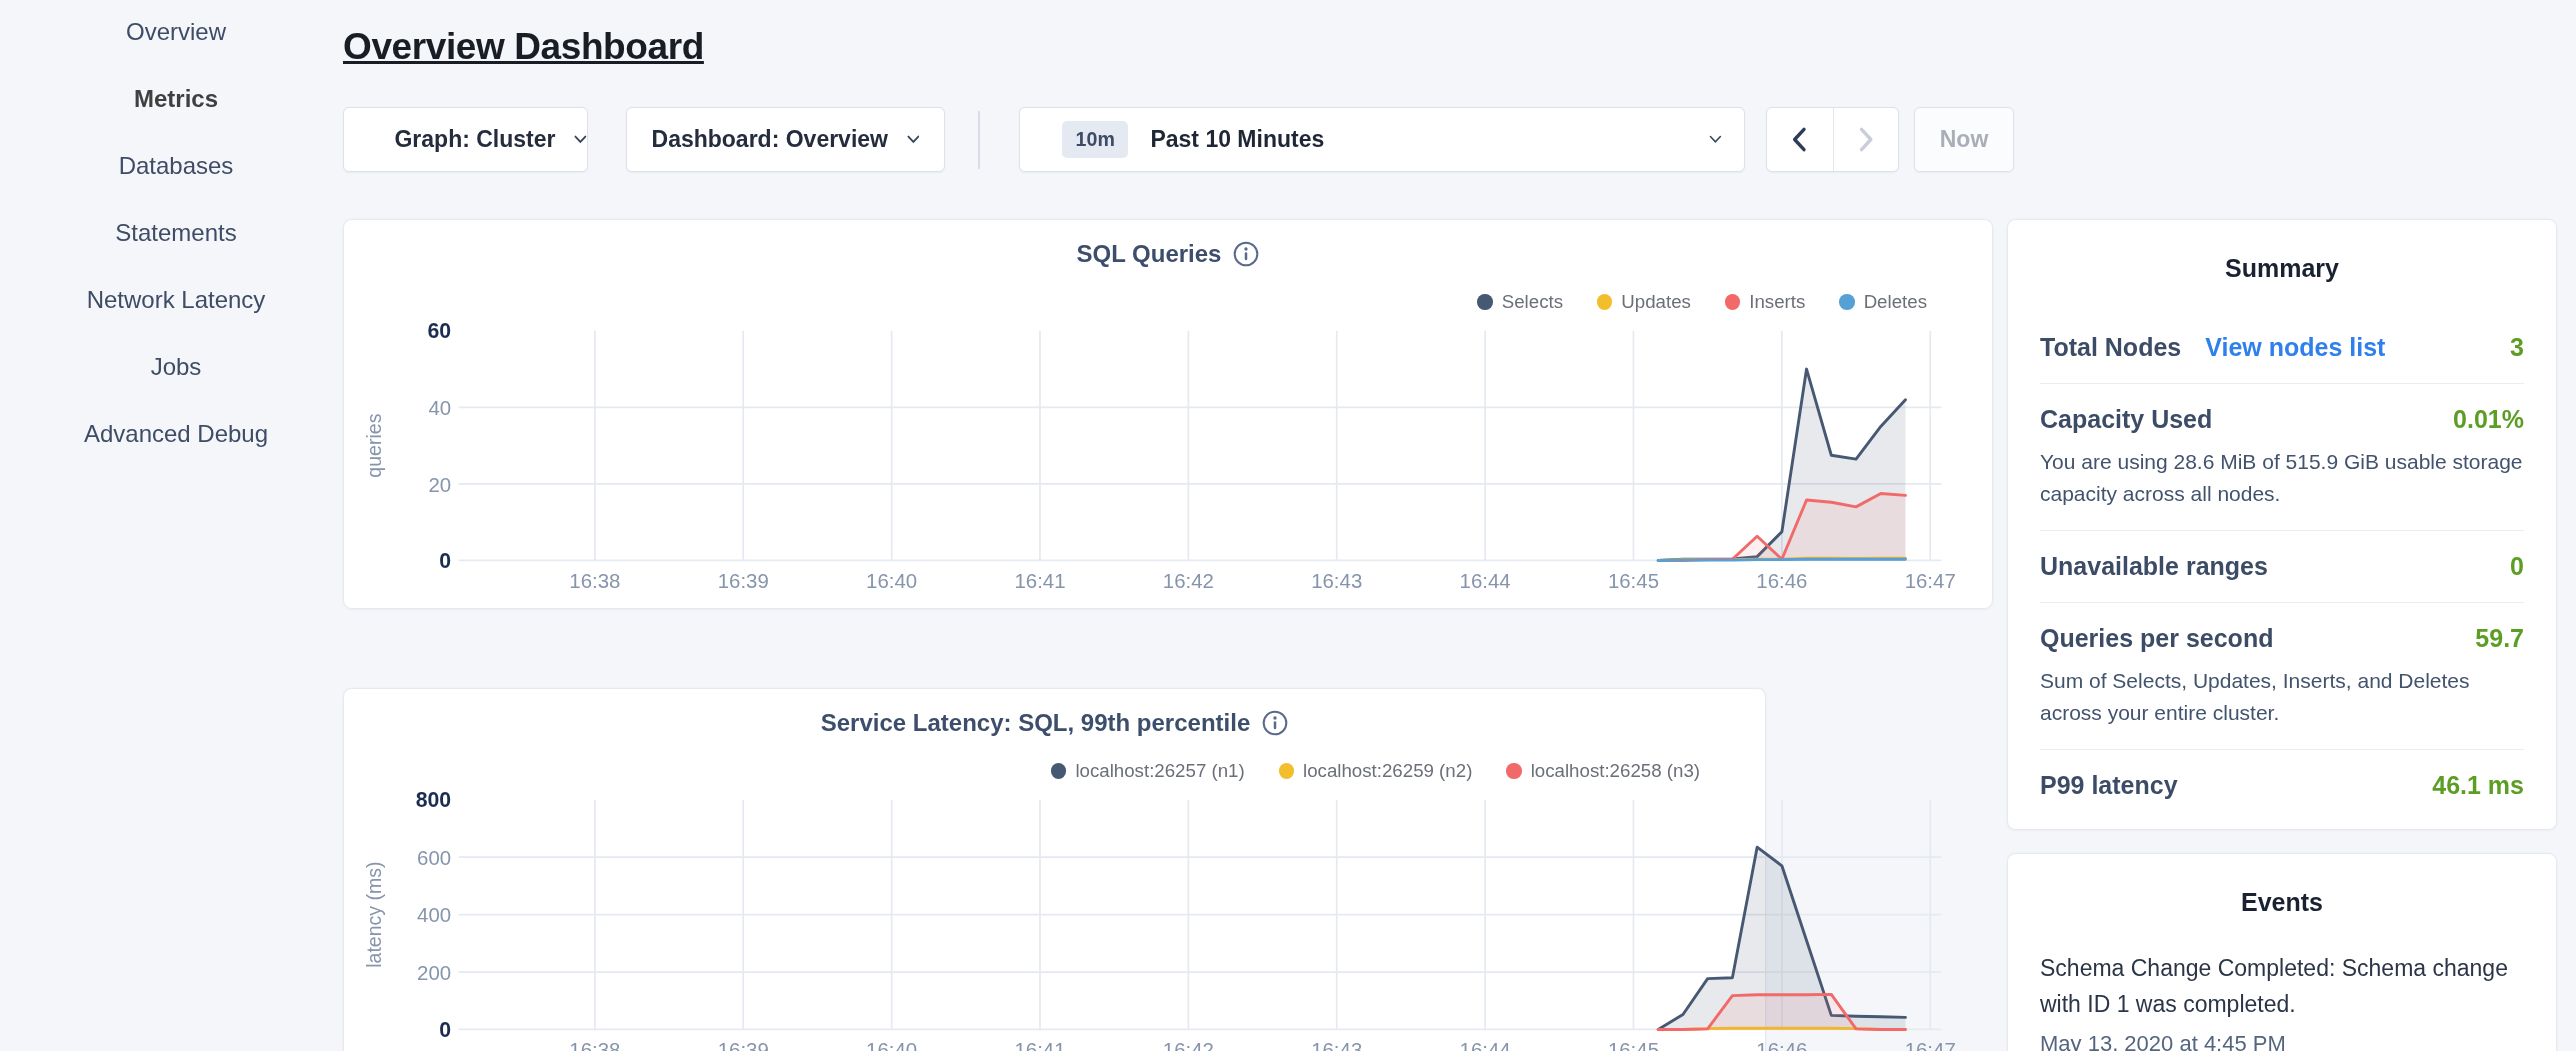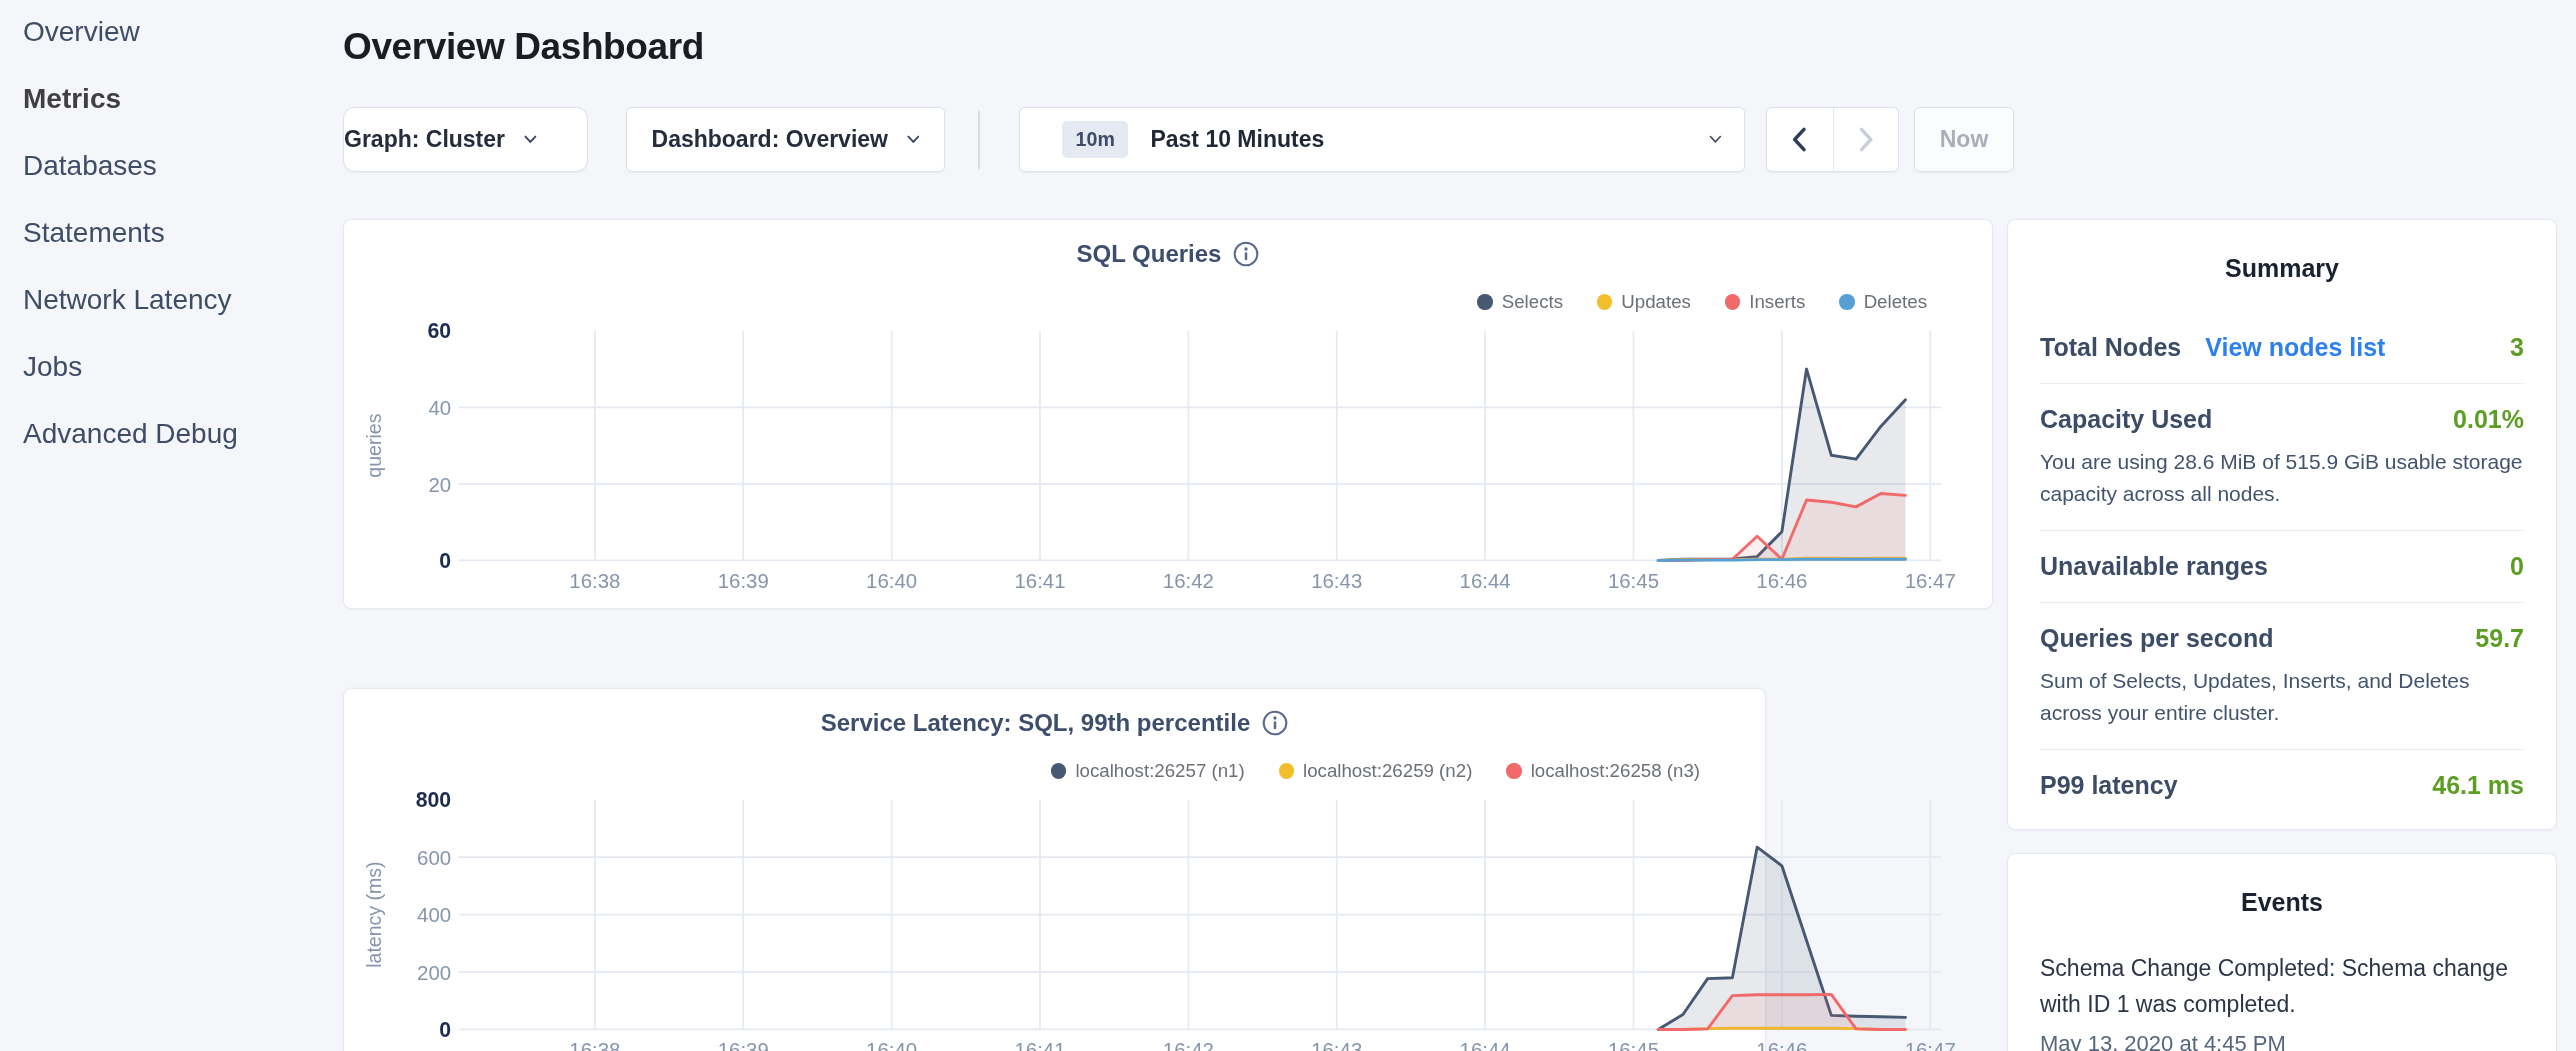--- a/index.html
+++ b/index.html
@@ -1,28 +1,28 @@
 <!DOCTYPE html>
 <html style="font-size:13.6px"><head>
 <meta charset="utf-8">
 <style>
   * { margin:0; padding:0; box-sizing:border-box; }
   html,body { width:2576px; height:1051px; overflow:hidden; }
   body { background:#f4f6fa; font-family:"Liberation Sans", sans-serif; color:#3e4c66; position:relative; }
 
   
   .sidebar { position:absolute; left:23px; top:18px; width:306px; display:flex; flex-direction:column; gap:39px; }
-  .side-item { font-size:28px; line-height:28px; font-weight:500; color:#3e4c66; cursor:pointer; }
+  .side-item { font-size:24px; line-height:28px; font-weight:500; color:#3e4c66; cursor:pointer;text-align:center; }
   .side-item.active { color:#404040; font-weight:700; }
 
   
-  .page-title { position:absolute; left:343px; top:25.5px; font-size:37px; font-weight:600; color:#191d24; letter-spacing:-0.4px; }
+  .page-title { position:absolute; left:343px; top:25.5px; font-size:37px; font-weight:600; color:#191d24; letter-spacing:-0.4px;text-decoration:underline; }
   .ctrl { position:absolute; top:107px; height:65px; background:#fff; border:1.7px solid #dde2ea; border-radius:6px;
           display:flex; align-items:center; box-shadow:0 0.9px 1.7px rgba(20,30,60,.05); cursor:pointer; }
-  .dd-graph { left:343px; width:245px; justify-content:flex-start;border-radius:12px; }
+  .dd-graph { left:343px; width:245px; justify-content:flex-end; }
   .dd-dash  { left:626px; width:319px; justify-content:center; }
   .dd-text { font-size:23px; font-weight:700; color:#242c3d; }
   .caret { width:12.8px; height:12.8px; margin-left:18.7px; flex:none; }
   .toolbar-divider { position:absolute; left:978px; top:111px; width:1.7px; height:58px; background:#d9dee6; }
   .time-box { left:1019px; width:726px; padding:0 22px; }
   .time-badge { background:#e4e9f2; border-radius:5.1px; padding:6.8px 13.6px; font-size:19.6px; font-weight:700; color:#3d4c66;margin-left:20px; }
   .time-label { font-size:23px; font-weight:700; color:#1f2736; margin-left:22px; }
   .time-caret { margin-left:auto; }
   .pager { left:1766px; width:133px; padding:0; overflow:hidden; }
   .pager-btn { width:50%; height:100%; display:flex; align-items:center; justify-content:center; }

